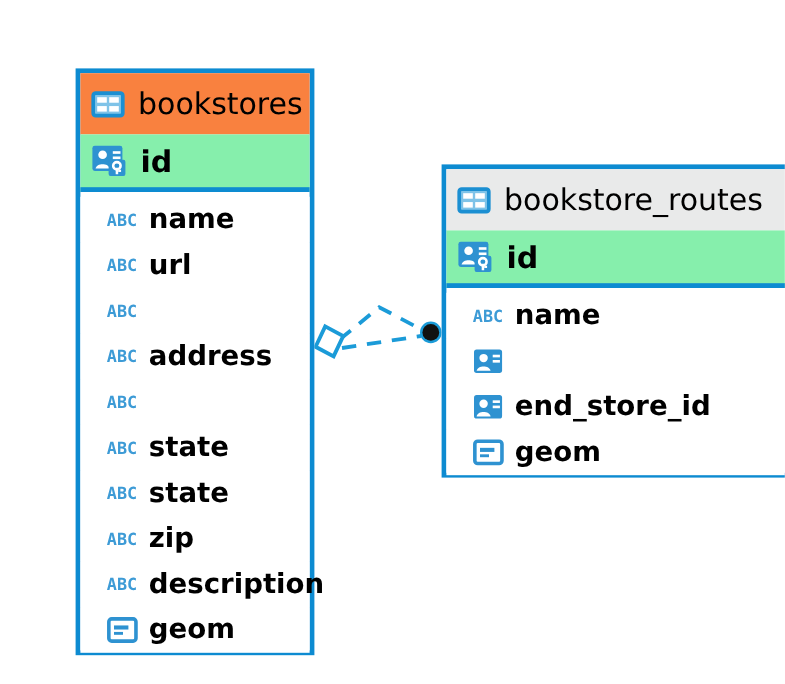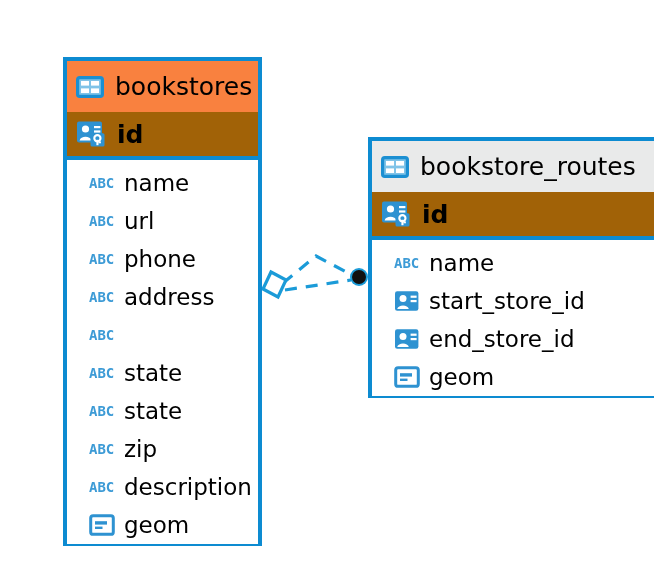--- a/index.html
+++ b/index.html
@@ -61,21 +61,21 @@
   }
 
   
   .pk-row {
     display: flex;
     align-items: center;
     box-sizing: border-box;
     height: 48px;
     padding-left: 9px;
     border-bottom: 4px solid #0d8bd1;
-    background: #a16207;
+    background: #86efac;
   }
   .pk-label {
     font-size: 25px;
     font-weight: bold;
     color: #000000;
     margin-left: 9px;
     line-height: 1;
   }
 
   .attr-list {
@@ -88,20 +88,21 @@
     height: 38px;
     padding-left: 22px;
     background: #ffffff;
   }
   .attr-label {
     font-size: 23px;
     color: #000000;
     margin-left: 9px;
     line-height: 1;
     white-space: nowrap;
+    font-weight: bold;
   }
 
   .icon { flex: 0 0 auto; display: block; }
 
   
   #connector {
     position: absolute;
     left: 0; top: 0;
     width: 654px;
     height: 570px;
@@ -167,21 +168,20 @@
         <svg class="icon" width="26" height="16" viewBox="0 0 26 16" xmlns="http://www.w3.org/2000/svg">
           <text x="0" y="13" font-family="DejaVu Sans Mono, monospace" font-size="14" font-weight="bold" fill="#3d9bd6">ABC</text>
         </svg>
         <span class="attr-label">url</span>
       </div>
 
       <div class="attr-row">
         <svg class="icon" width="26" height="16" viewBox="0 0 26 16" xmlns="http://www.w3.org/2000/svg">
           <text x="0" y="13" font-family="DejaVu Sans Mono, monospace" font-size="14" font-weight="bold" fill="#3d9bd6">ABC</text>
         </svg>
-        <span class="attr-label">phone</span>
       </div>
 
       <div class="attr-row">
         <svg class="icon" width="26" height="16" viewBox="0 0 26 16" xmlns="http://www.w3.org/2000/svg">
           <text x="0" y="13" font-family="DejaVu Sans Mono, monospace" font-size="14" font-weight="bold" fill="#3d9bd6">ABC</text>
         </svg>
         <span class="attr-label">address</span>
       </div>
 
       <div class="attr-row">
@@ -268,21 +268,20 @@
       </div>
 
       <div class="attr-row">
         <svg class="icon" width="26" height="22" viewBox="0 0 26 22" xmlns="http://www.w3.org/2000/svg">
           <rect x="1" y="1.2" width="23.4" height="19.6" rx="2.2" fill="#2e92d1"></rect>
           <circle cx="9" cy="8.4" r="3.5" fill="#ffffff"></circle>
           <path d="M 3.2 19 C 4 14.2 14 14.2 14.8 19 Z" fill="#ffffff"></path>
           <rect x="16.6" y="5.6" width="6" height="2.2" fill="#ffffff"></rect>
           <rect x="16.6" y="10" width="6" height="2.2" fill="#ffffff"></rect>
         </svg>
-        <span class="attr-label">start_store_id</span>
       </div>
 
       <div class="attr-row">
         <svg class="icon" width="26" height="22" viewBox="0 0 26 22" xmlns="http://www.w3.org/2000/svg">
           <rect x="1" y="1.2" width="23.4" height="19.6" rx="2.2" fill="#2e92d1"></rect>
           <circle cx="9" cy="8.4" r="3.5" fill="#ffffff"></circle>
           <path d="M 3.2 19 C 4 14.2 14 14.2 14.8 19 Z" fill="#ffffff"></path>
           <rect x="16.6" y="5.6" width="6" height="2.2" fill="#ffffff"></rect>
           <rect x="16.6" y="10" width="6" height="2.2" fill="#ffffff"></rect>
         </svg>

